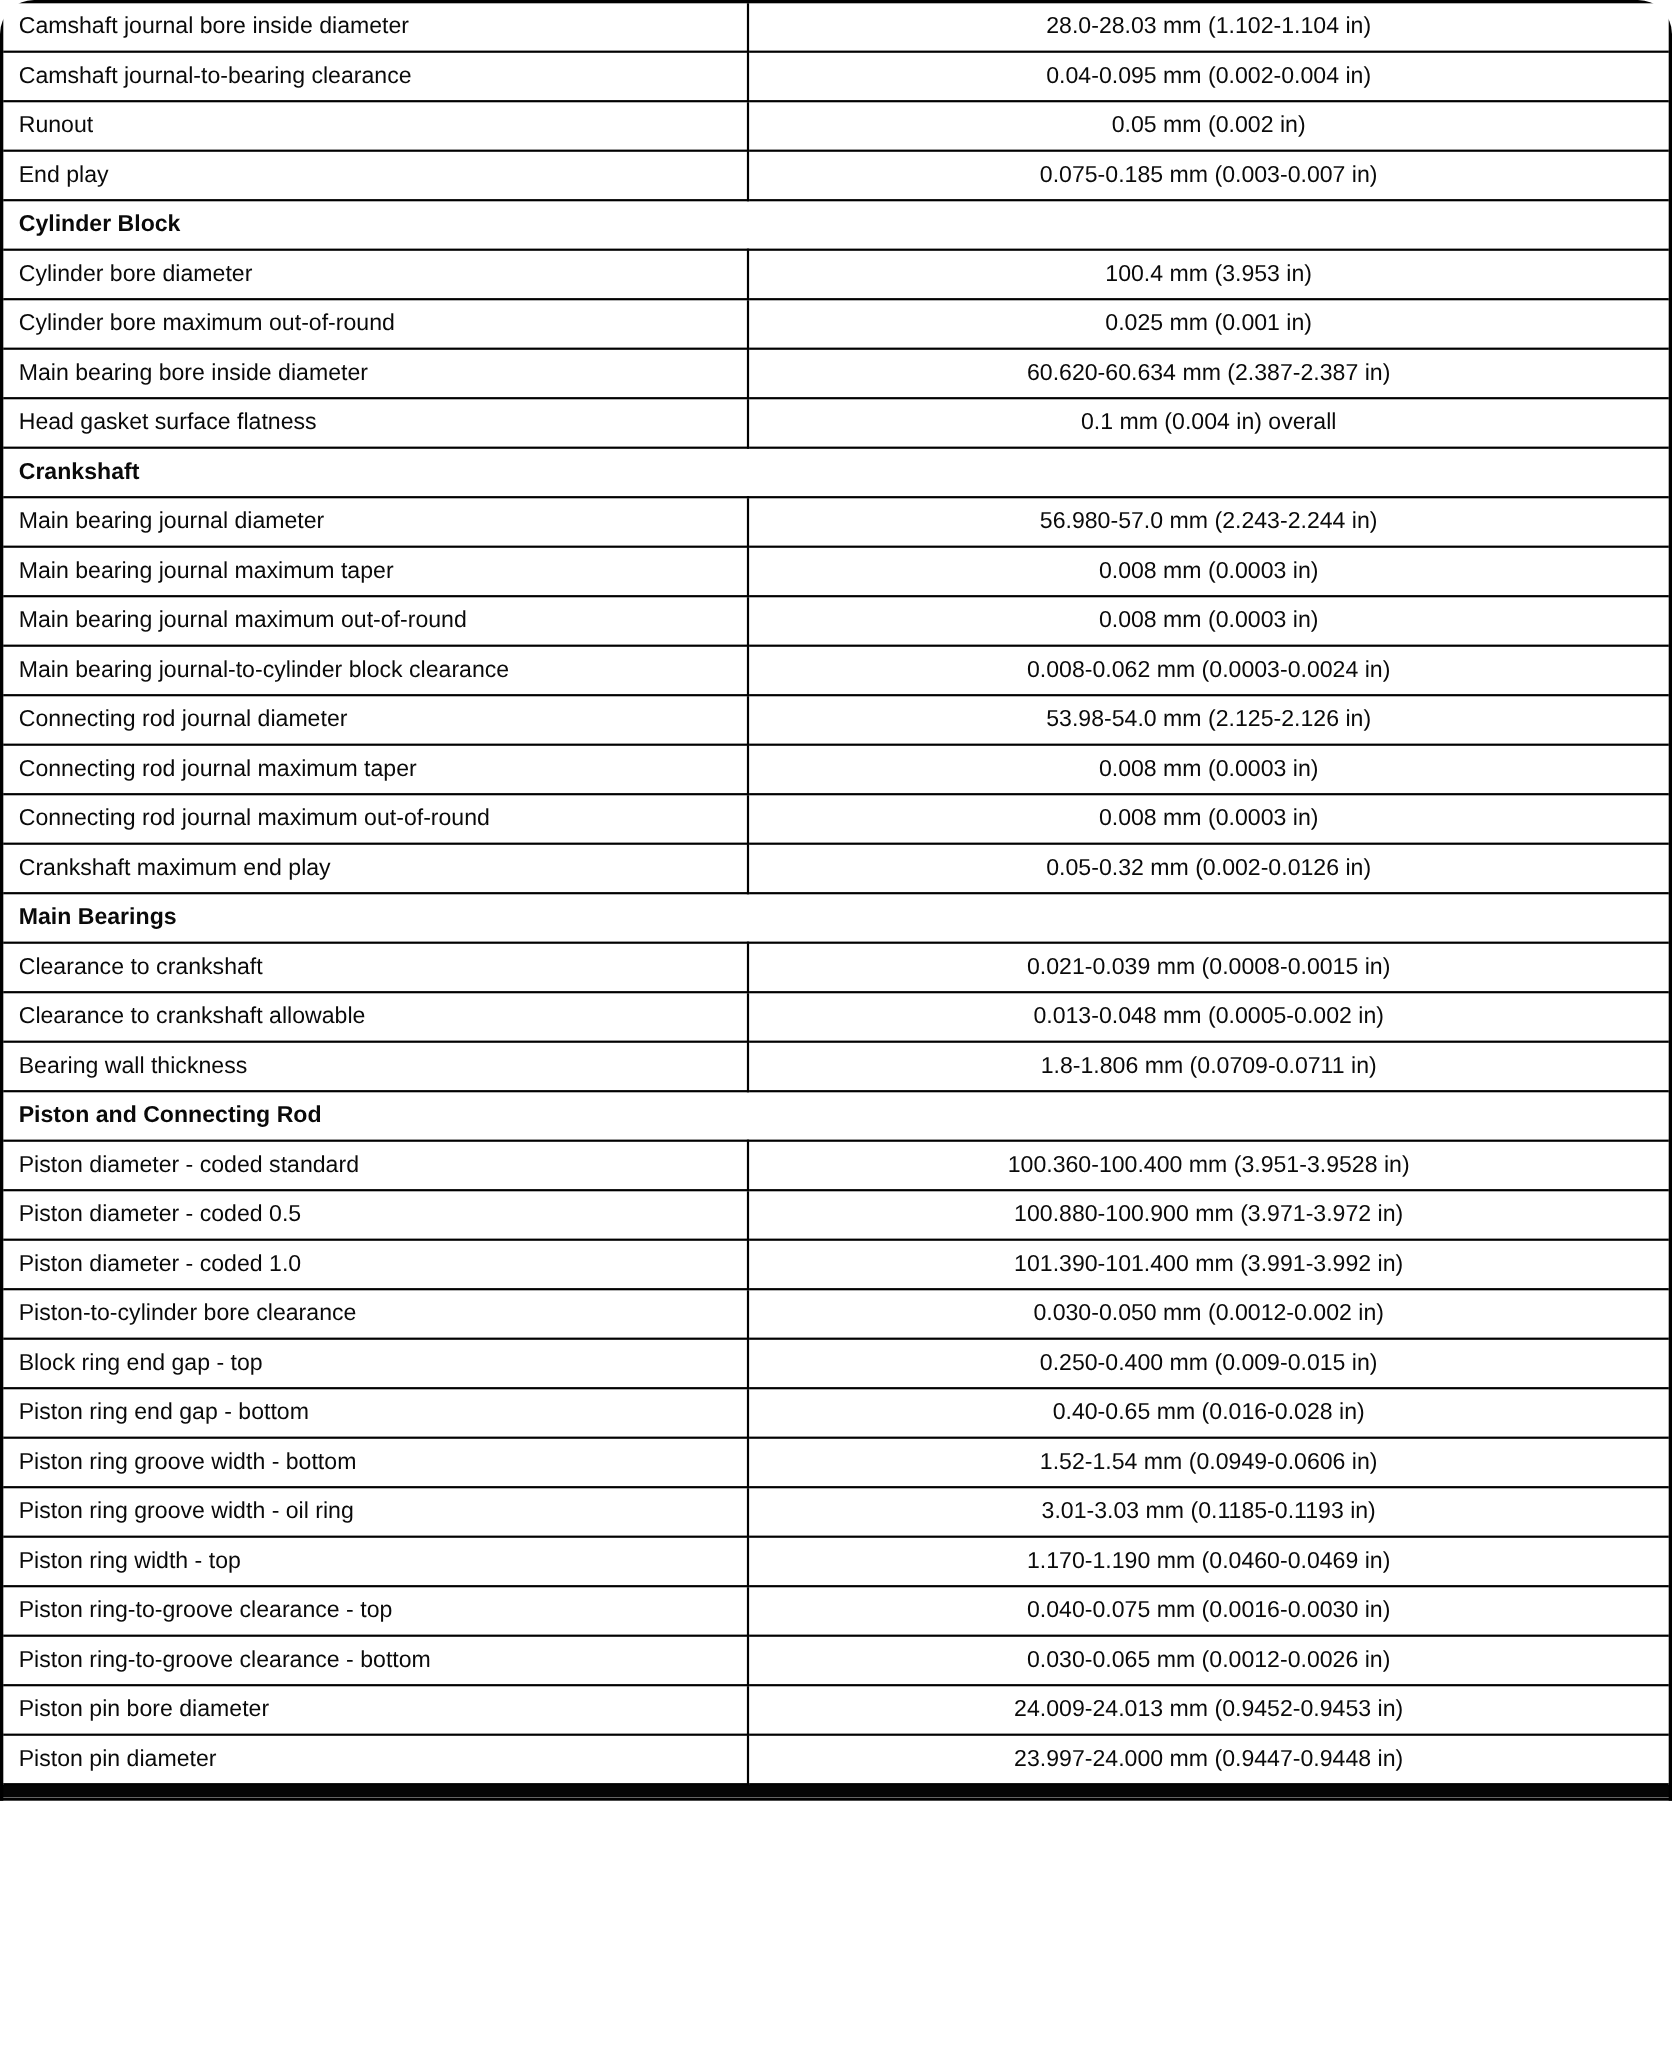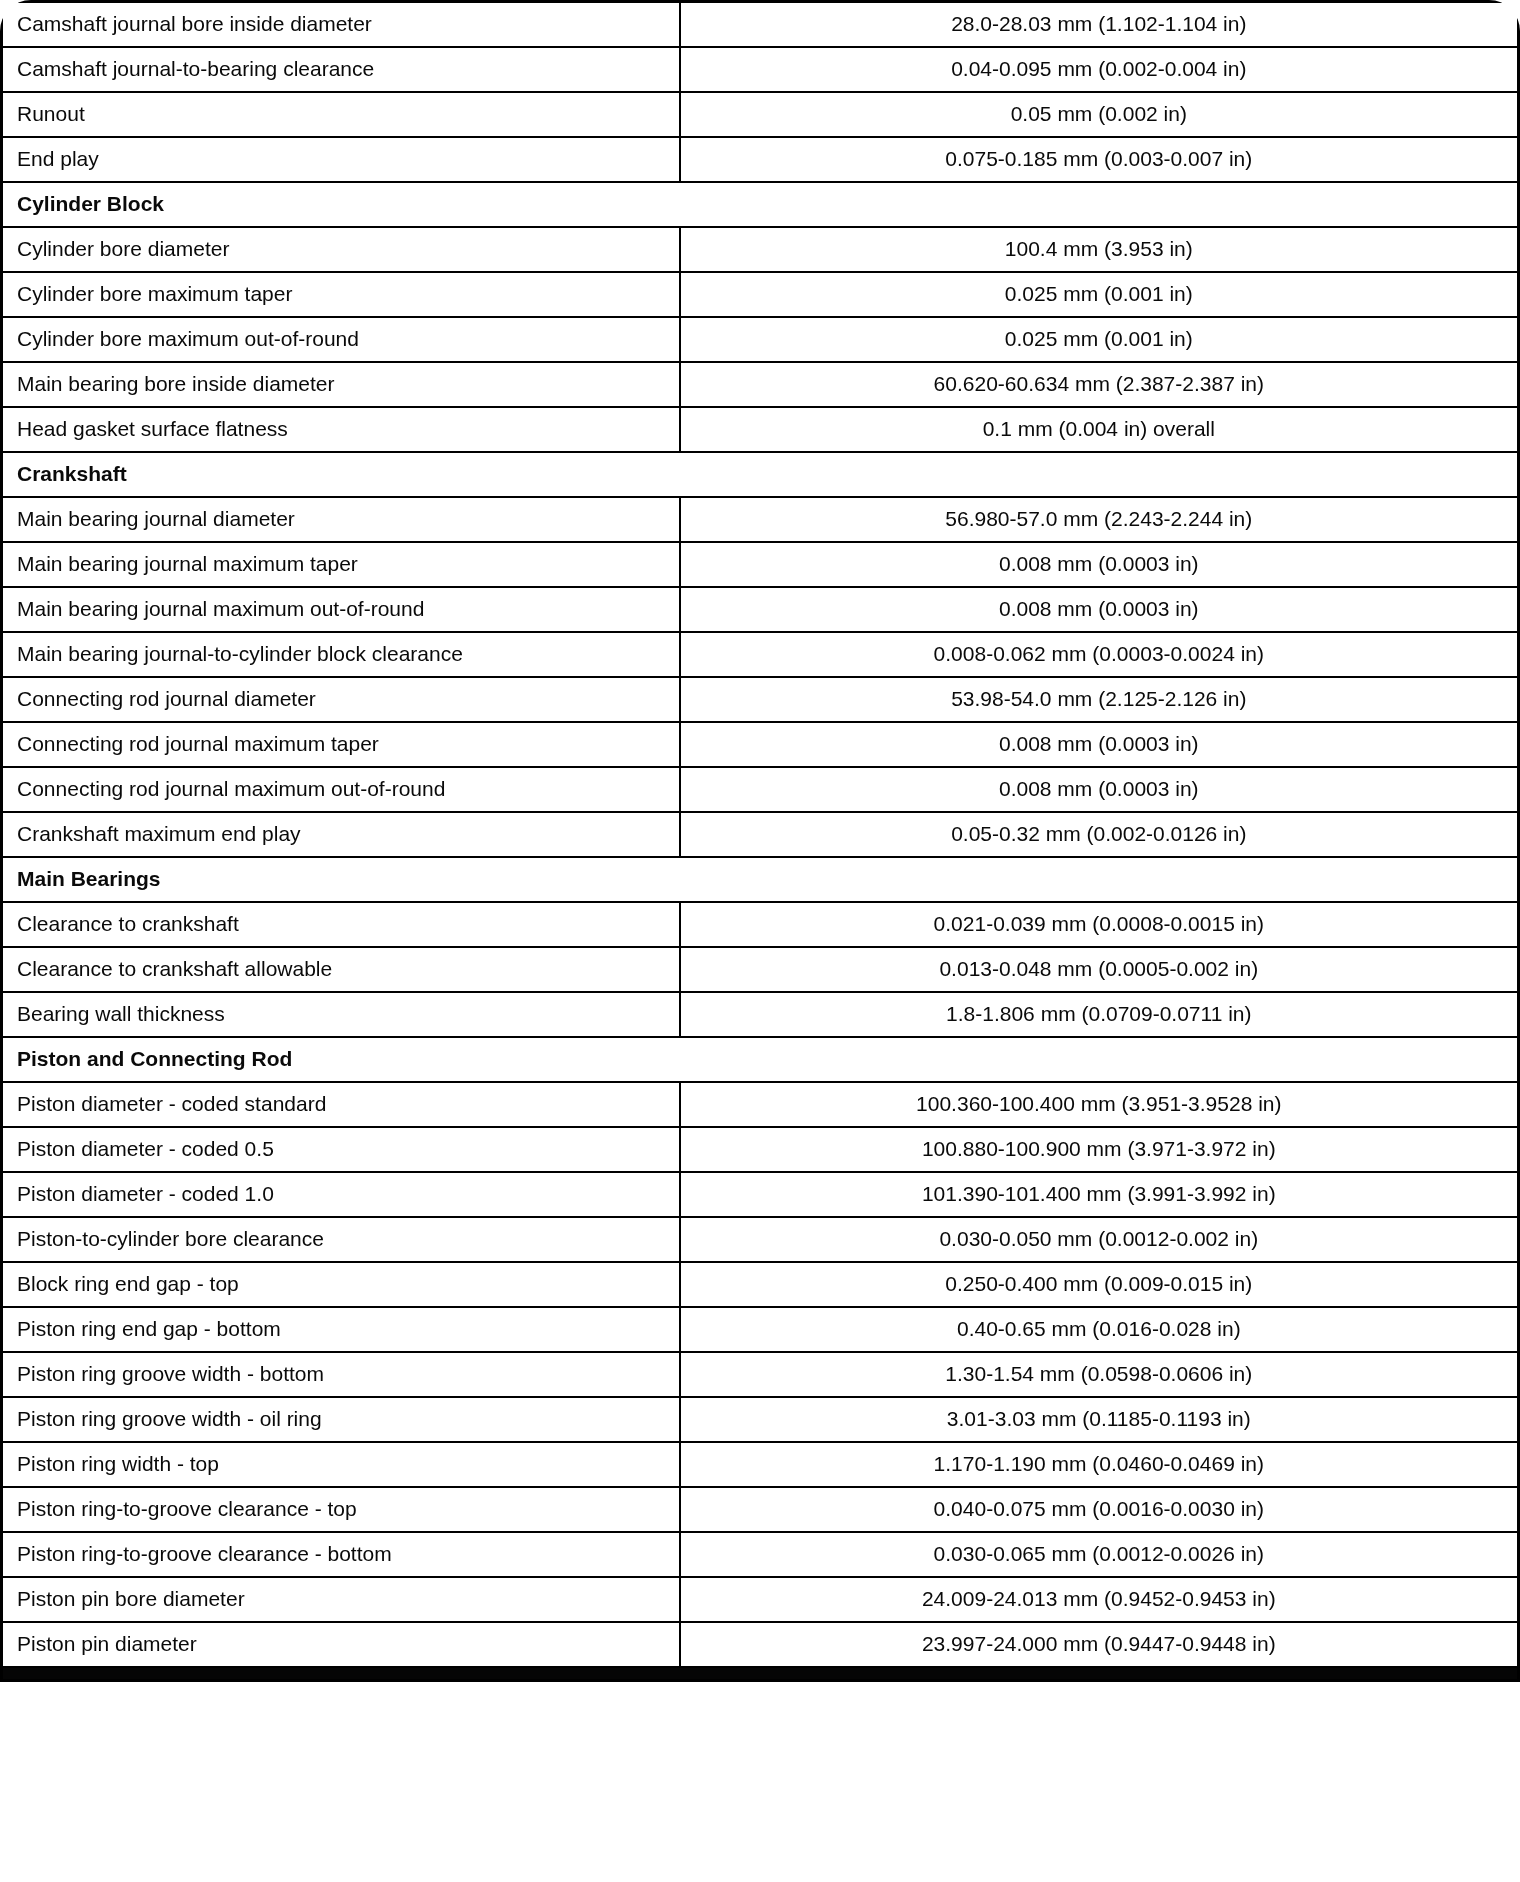--- a/index.html
+++ b/index.html
@@ -74,24 +74,20 @@
           <td class="value-cell">0.075-0.185 mm (0.003-0.007 in)</td>
         </tr>
         <tr>
           <td colspan="2" class="section-cell">Cylinder Block</td>
         </tr>
         <tr>
           <td class="label-cell">Cylinder bore diameter</td>
           <td class="value-cell">100.4 mm (3.953 in)</td>
         </tr>
         <tr>
-          <td class="label-cell">Cylinder bore maximum taper</td>
-          <td class="value-cell">0.025 mm (0.001 in)</td>
-        </tr>
-        <tr>
           <td class="label-cell">Cylinder bore maximum out-of-round</td>
           <td class="value-cell">0.025 mm (0.001 in)</td>
         </tr>
         <tr>
           <td class="label-cell">Main bearing bore inside diameter</td>
           <td class="value-cell">60.620-60.634 mm (2.387-2.387 in)</td>
         </tr>
         <tr>
           <td class="label-cell">Head gasket surface flatness</td>
           <td class="value-cell">0.1 mm (0.004 in) overall</td>
@@ -168,21 +164,21 @@
         <tr>
           <td class="label-cell">Block ring end gap - top</td>
           <td class="value-cell">0.250-0.400 mm (0.009-0.015 in)</td>
         </tr>
         <tr>
           <td class="label-cell">Piston ring end gap - bottom</td>
           <td class="value-cell">0.40-0.65 mm (0.016-0.028 in)</td>
         </tr>
         <tr>
           <td class="label-cell">Piston ring groove width - bottom</td>
-          <td class="value-cell">1.30-1.54 mm (0.0598-0.0606 in)</td>
+          <td class="value-cell">1.52-1.54 mm (0.0949-0.0606 in)</td>
         </tr>
         <tr>
           <td class="label-cell">Piston ring groove width - oil ring</td>
           <td class="value-cell">3.01-3.03 mm (0.1185-0.1193 in)</td>
         </tr>
         <tr>
           <td class="label-cell">Piston ring width - top</td>
           <td class="value-cell">1.170-1.190 mm (0.0460-0.0469 in)</td>
         </tr>
         <tr>

